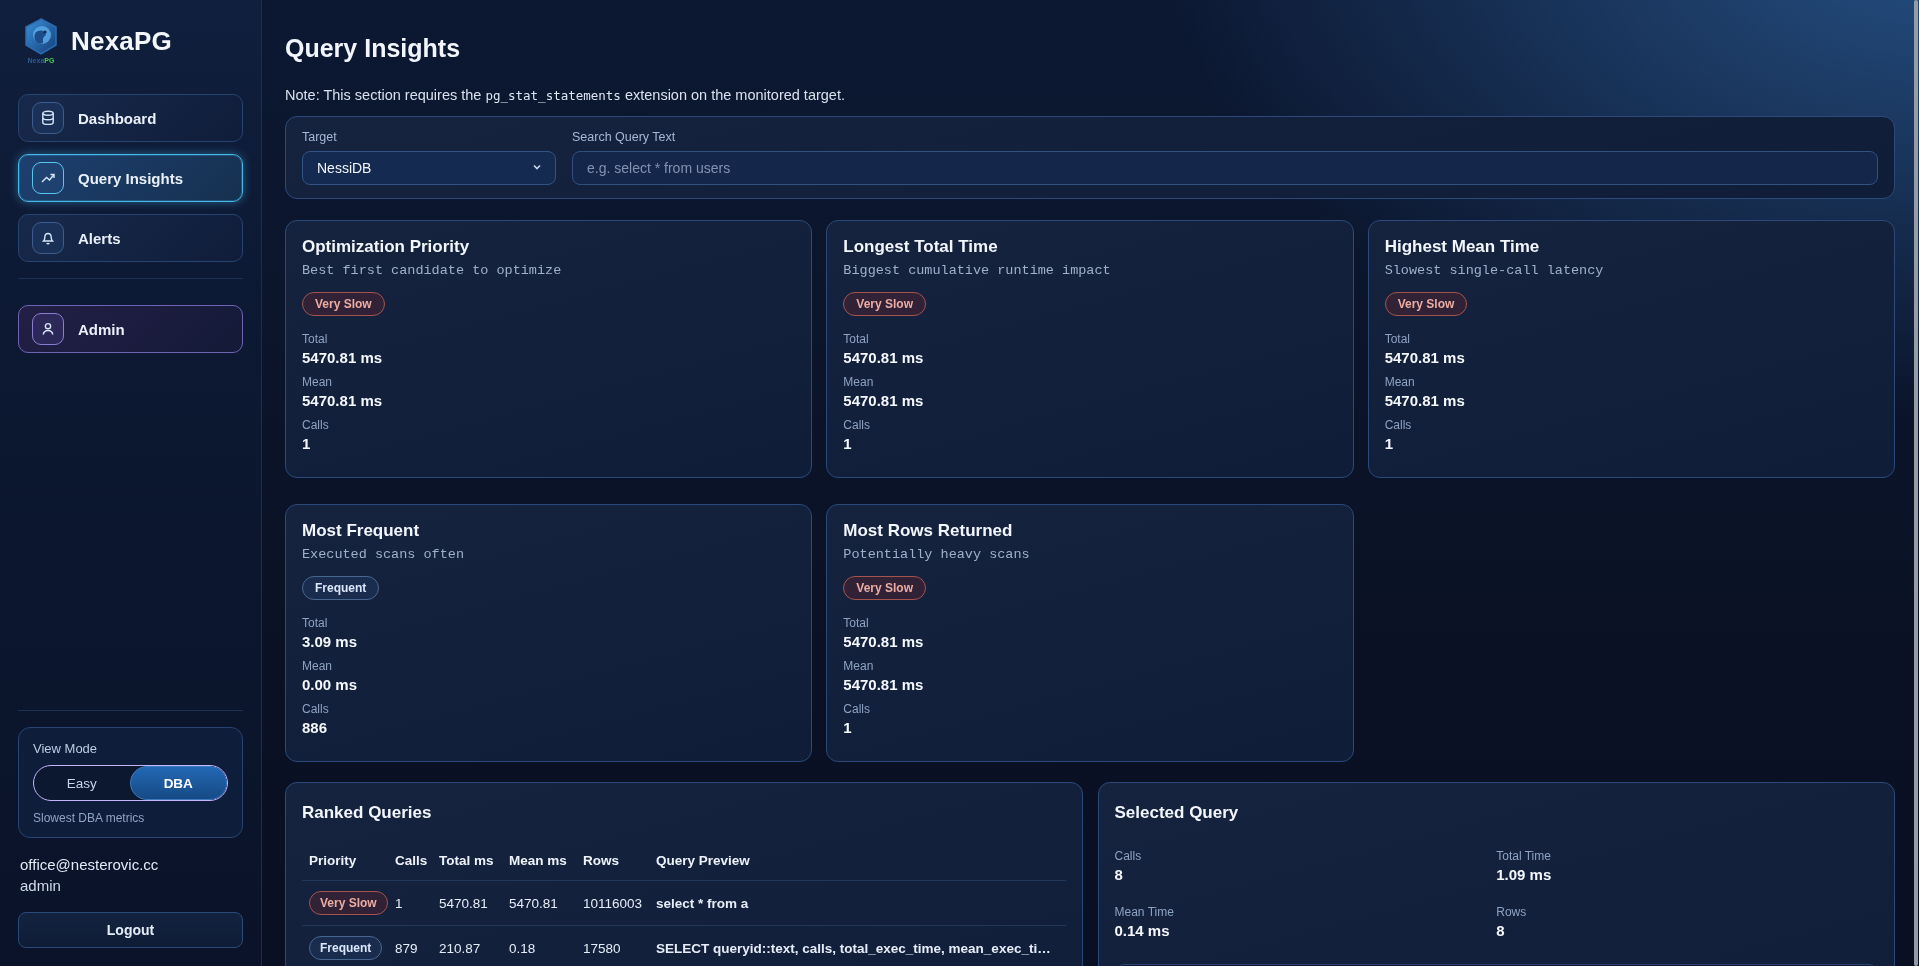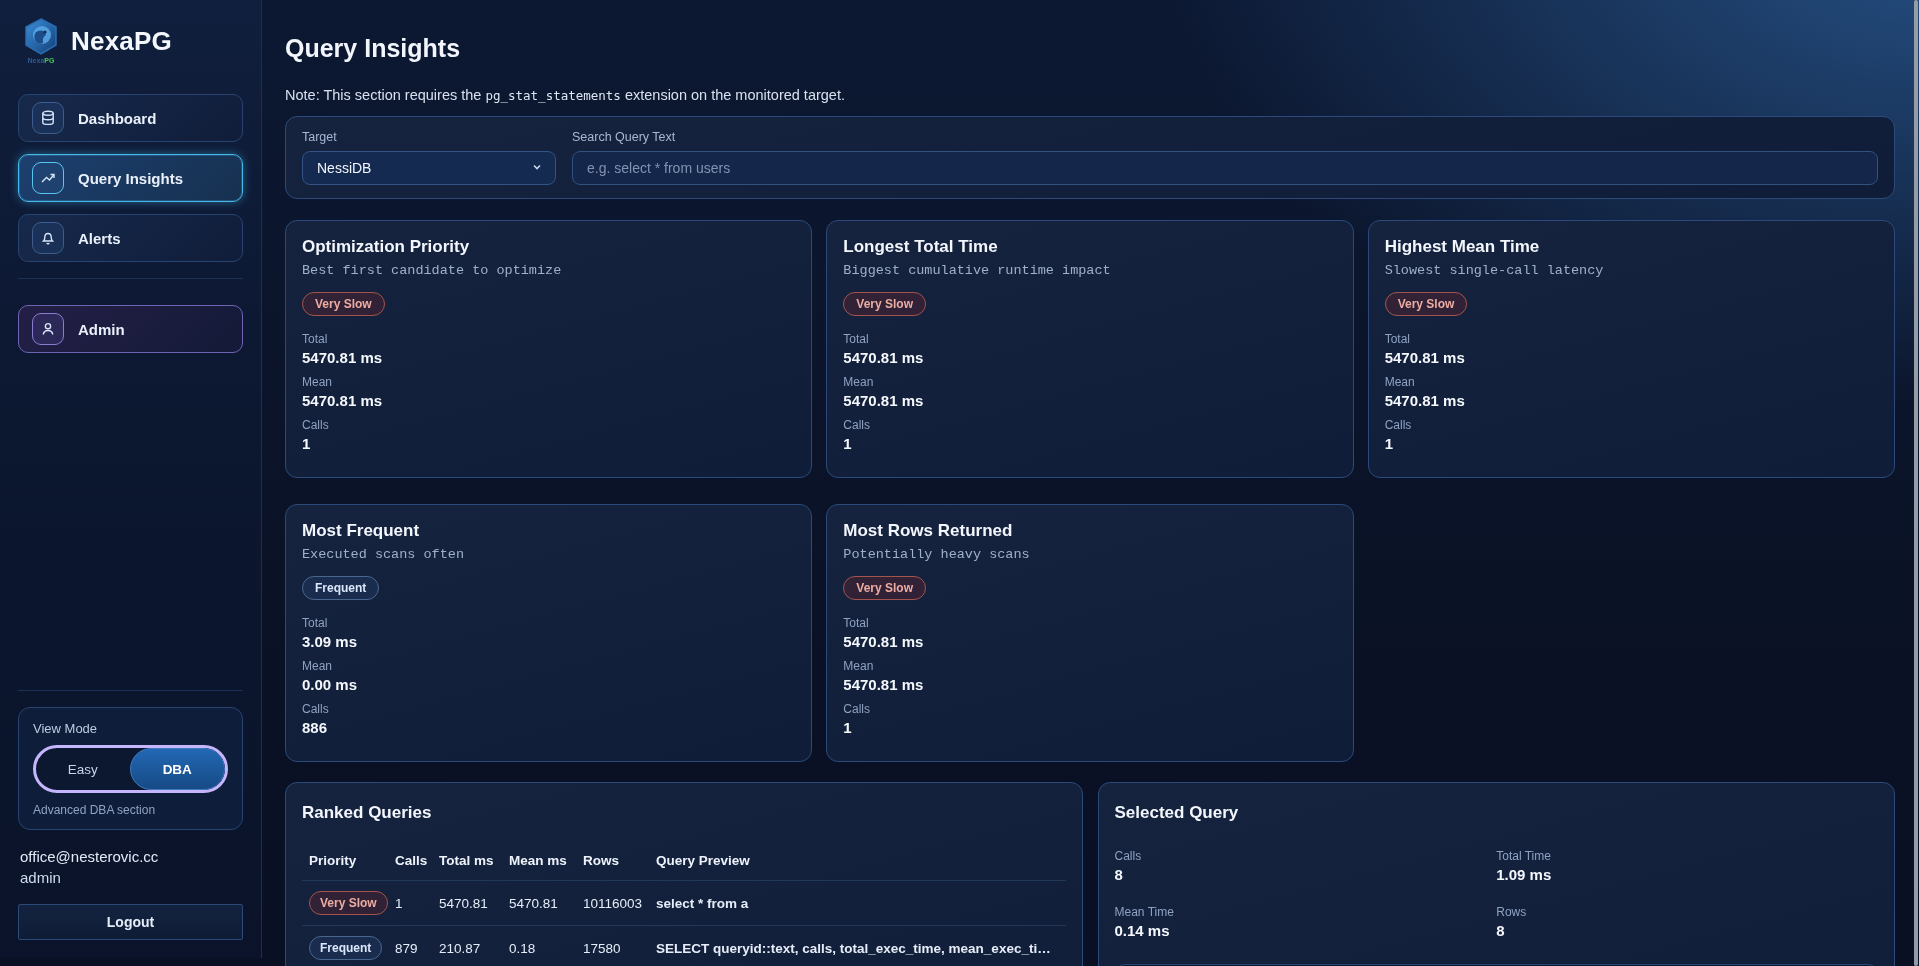--- a/index.html
+++ b/index.html
@@ -8,21 +8,21 @@
     width: 1919px; height: 966px; position: relative; overflow: hidden;
     font-family: "Liberation Sans", sans-serif;
     background:
       radial-gradient(1250px 760px at 101% -6%, rgba(52,112,178,.62), rgba(52,112,178,0) 62%),
       linear-gradient(180deg, #0c1832 0%, #0a1124 70%, #0a1023 100%);
     color: #eef3fb;
   }
 
   
   .sidebar {
-    position: absolute; left:0; top:0; bottom:8px; width: 262px;
+    position: absolute; left:0; top:0; bottom:0; width: 262px;
     background: linear-gradient(180deg, #101f3d 0%, #0c1730 45%, #0a1329 100%);
     border-right: 1px solid #1c2f52;
     padding: 16px 18px 18px 18px;
     display: flex; flex-direction: column;
   }
   .brand { display:flex; align-items:center; gap:9px; margin: 2px 0 30px 2px; }
   .brand-badge { width:42px; height:46px; position:relative; flex:0 0 auto; }
   .brand-name { font-size: 26px; font-weight: 700; color:#f4f8fd; letter-spacing:.2px; }
   .logo-sub { position:absolute; left:0; right:0; bottom:0; text-align:center; font-size:7px; font-weight:700; }
   .logo-sub .a { color:#2c5d8f; }
@@ -55,36 +55,36 @@
   .side-divider { height:1px; background:#1d3154; margin: 4px 0 26px 0; }
 
   .side-bottom { margin-top:auto; }
   .side-divider2 { height:1px; background:#1d3154; margin-bottom: 16px; }
   .viewmode-panel {
     border:1px solid #28446f; background:#0e1d39; border-radius:12px;
     padding: 13px 14px 12px 14px; margin-bottom: 18px;
   }
   .viewmode-title { font-size:13px; color:#bdcbe2; margin-bottom: 9px; }
   .toggle {
-    display:flex; align-items:stretch; border:3px solid #c4b5fd; border-radius:999px;
-    background:#0c1830; height: 48px; overflow:hidden; margin-bottom: 10px;
+    display:flex; align-items:stretch; border:1px solid #c4b5fd; border-radius:999px;
+    background:#0c1830; height: 36px; overflow:hidden; margin-bottom: 10px;
   }
   .toggle-opt {
     flex:1; display:flex; align-items:center; justify-content:center;
     font-size:13.5px; color:#c6d3e8; cursor:pointer; border-radius:999px;
   }
   .toggle-opt.on {
     background: linear-gradient(180deg,#2268b4,#164a85);
     border:1px solid #3f79c0; color:#ffffff; font-weight:700;
   }
   .viewmode-hint { font-size:12px; color:#8fa3c4; }
   .user-email { font-size:15px; color:#e2eaf6; margin: 2px 0 4px 2px; }
   .user-role { font-size:15px; color:#cfdaea; margin: 0 0 18px 2px; }
   .logout-btn {
-    width:100%; height:36px; border-radius:2px; border:1px solid #2b4a78;
+    width:100%; height:36px; border-radius:8px; border:1px solid #2b4a78;
     background: linear-gradient(180deg,#13233f,#0f1c36);
     color:#e4ecf8; font-size:14px; font-weight:600; cursor:pointer;
     display:flex; align-items:center; justify-content:center;
     font-family: "Liberation Sans", sans-serif;
   }
 
   
   .main { position:absolute; left:262px; top:0; right:0; bottom:0; padding: 34px 24px 0 23px; }
   .page-title { font-size: 25px; font-weight: 700; color:#f2f6fc; margin-bottom: 24px; }
   .note { font-size: 14.5px; color:#d9e1ef; margin-bottom: 13px; }
@@ -224,21 +224,21 @@
   </div>
 
   <div class="side-bottom">
     <div class="side-divider2"></div>
     <div class="viewmode-panel">
       <div class="viewmode-title">View Mode</div>
       <div class="toggle">
         <div class="toggle-opt">Easy</div>
         <div class="toggle-opt on">DBA</div>
       </div>
-      <div class="viewmode-hint">Advanced DBA section</div>
+      <div class="viewmode-hint">Slowest DBA metrics</div>
     </div>
     <div class="user-email">office@nesterovic.cc</div>
     <div class="user-role">admin</div>
     <div class="logout-btn">Logout</div>
   </div>
 </div>
 
 <div class="main">
   <div class="page-title">Query Insights</div>
   <div class="note"><span>Note: This section requires the </span><code>pg_stat_statements</code><span> extension on the monitored target.</span></div>

